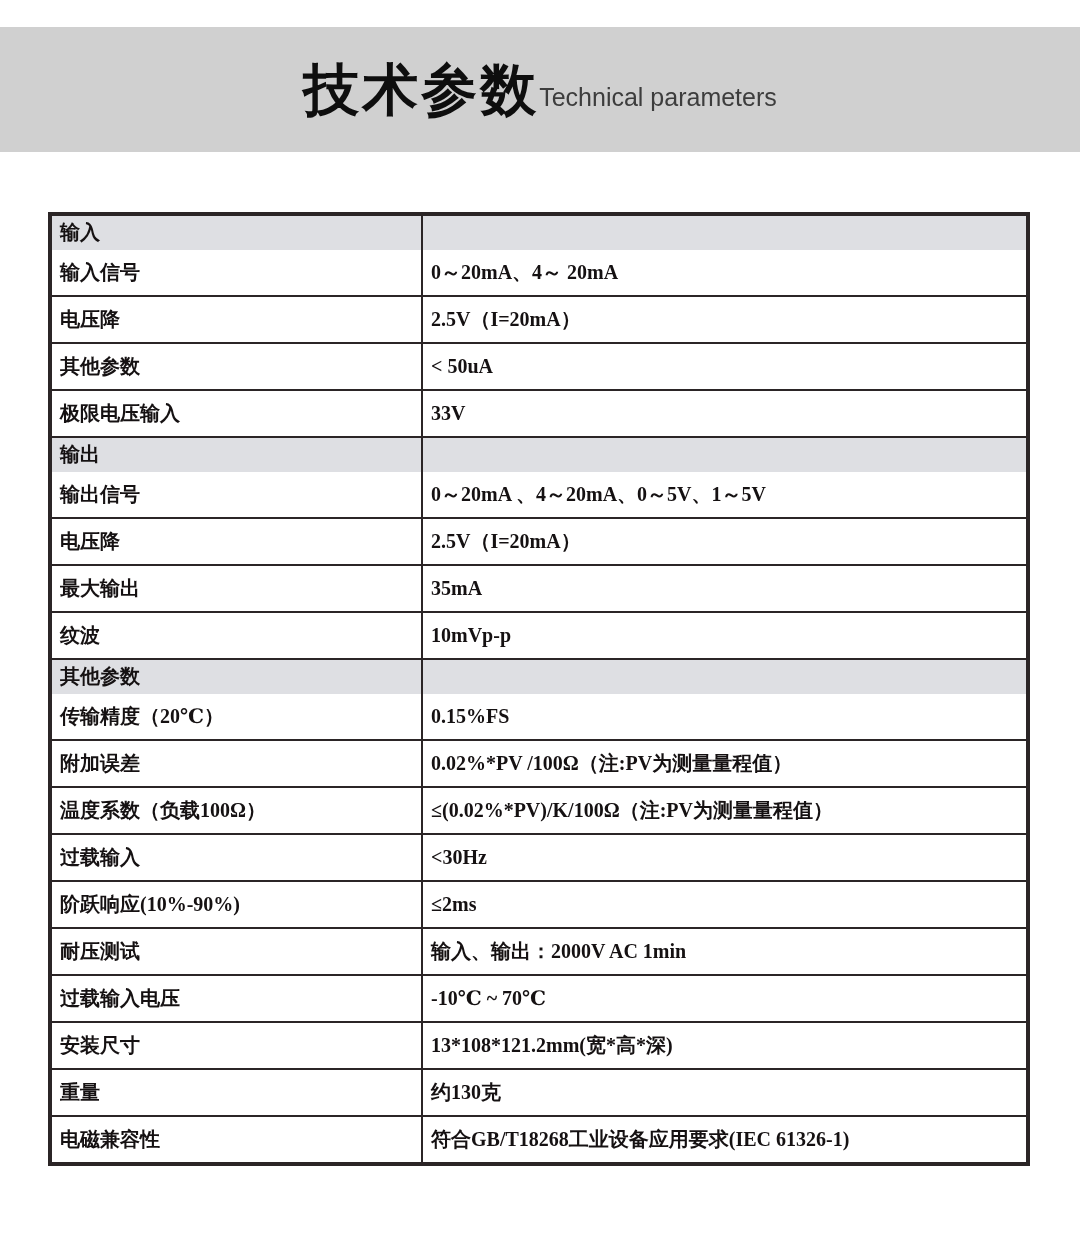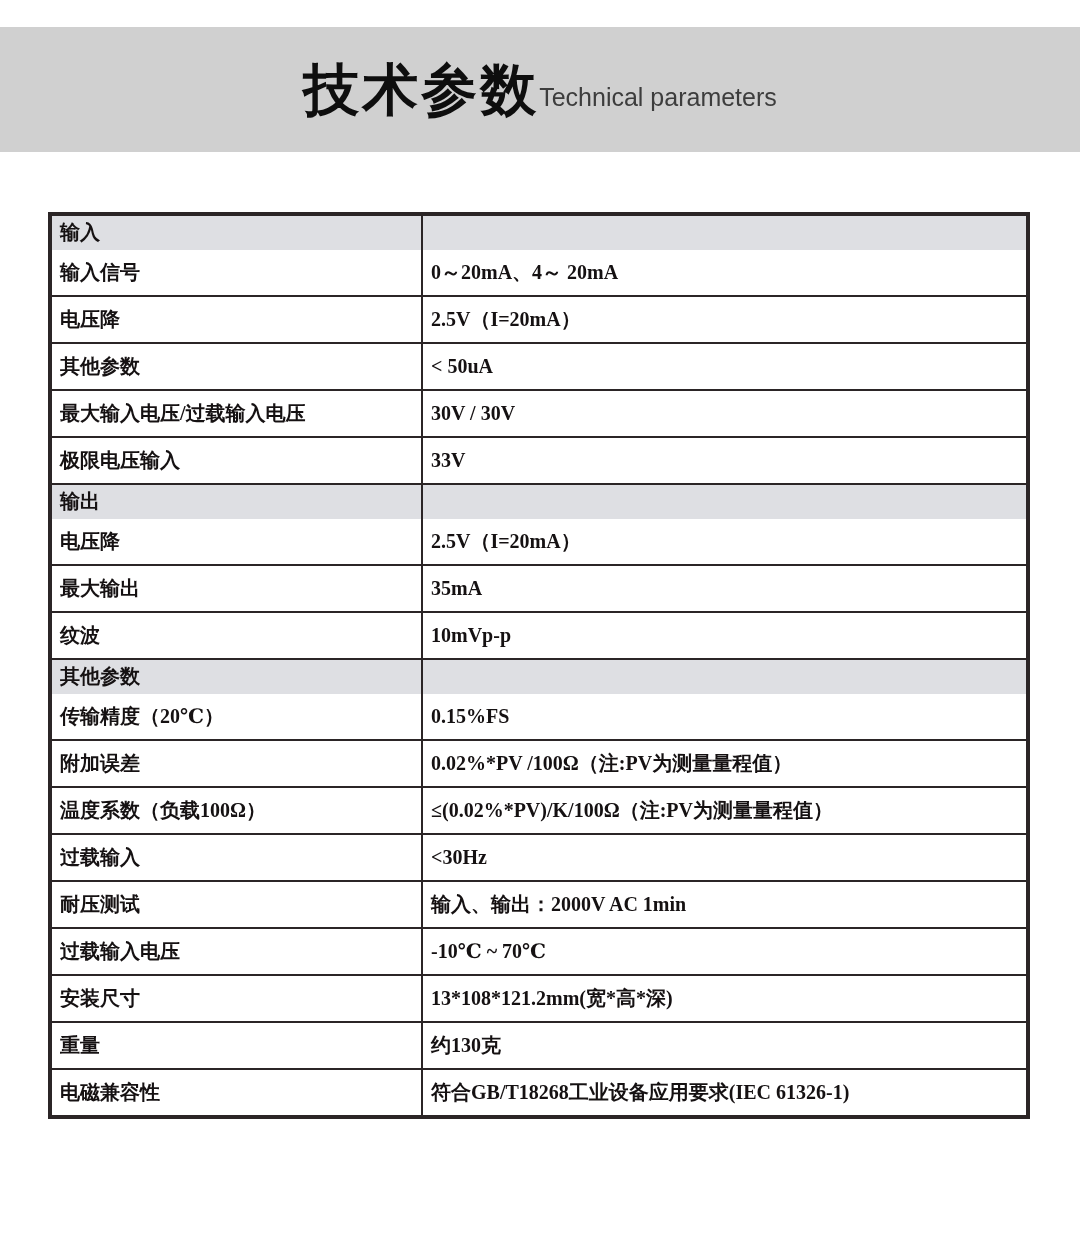--- a/index.html
+++ b/index.html
@@ -103,30 +103,30 @@
       </tr>
       <tr class="data-row">
         <td class="name-cell">电压降</td>
         <td class="value-cell">2.5V（I=20mA）</td>
       </tr>
       <tr class="data-row">
         <td class="name-cell">其他参数</td>
         <td class="value-cell">&lt; 50uA</td>
       </tr>
       <tr class="data-row">
-        <td class="name-cell">最大输入电压/过载输入电压</td>
-        <td class="value-cell">30V / 30V</td>
-      </tr>
-      <tr class="data-row">
         <td class="name-cell">极限电压输入</td>
         <td class="value-cell">33V</td>
       </tr>
       <tr class="section-row">
         <td class="name-cell">输出</td>
         <td class="value-cell"></td>
+      </tr>
+      <tr class="data-row">
+        <td class="name-cell">输出信号</td>
+        <td class="value-cell">0～20mA 、4～20mA、0～5V、1～5V</td>
       </tr>
       <tr class="data-row">
         <td class="name-cell">电压降</td>
         <td class="value-cell">2.5V（I=20mA）</td>
       </tr>
       <tr class="data-row">
         <td class="name-cell">最大输出</td>
         <td class="value-cell">35mA</td>
       </tr>
       <tr class="data-row">
@@ -147,20 +147,24 @@
       </tr>
       <tr class="data-row">
         <td class="name-cell">温度系数（负载100Ω）</td>
         <td class="value-cell">≤(0.02%*PV)/K/100Ω（注:PV为测量量程值）</td>
       </tr>
       <tr class="data-row">
         <td class="name-cell">过载输入</td>
         <td class="value-cell">&lt;30Hz</td>
       </tr>
       <tr class="data-row">
+        <td class="name-cell">阶跃响应(10%-90%)</td>
+        <td class="value-cell">≤2ms</td>
+      </tr>
+      <tr class="data-row">
         <td class="name-cell">耐压测试</td>
         <td class="value-cell">输入、输出：2000V AC  1min</td>
       </tr>
       <tr class="data-row">
         <td class="name-cell">过载输入电压</td>
         <td class="value-cell">-10℃ ~ 70℃</td>
       </tr>
       <tr class="data-row">
         <td class="name-cell">安装尺寸</td>
         <td class="value-cell">13*108*121.2mm(宽*高*深)</td>

